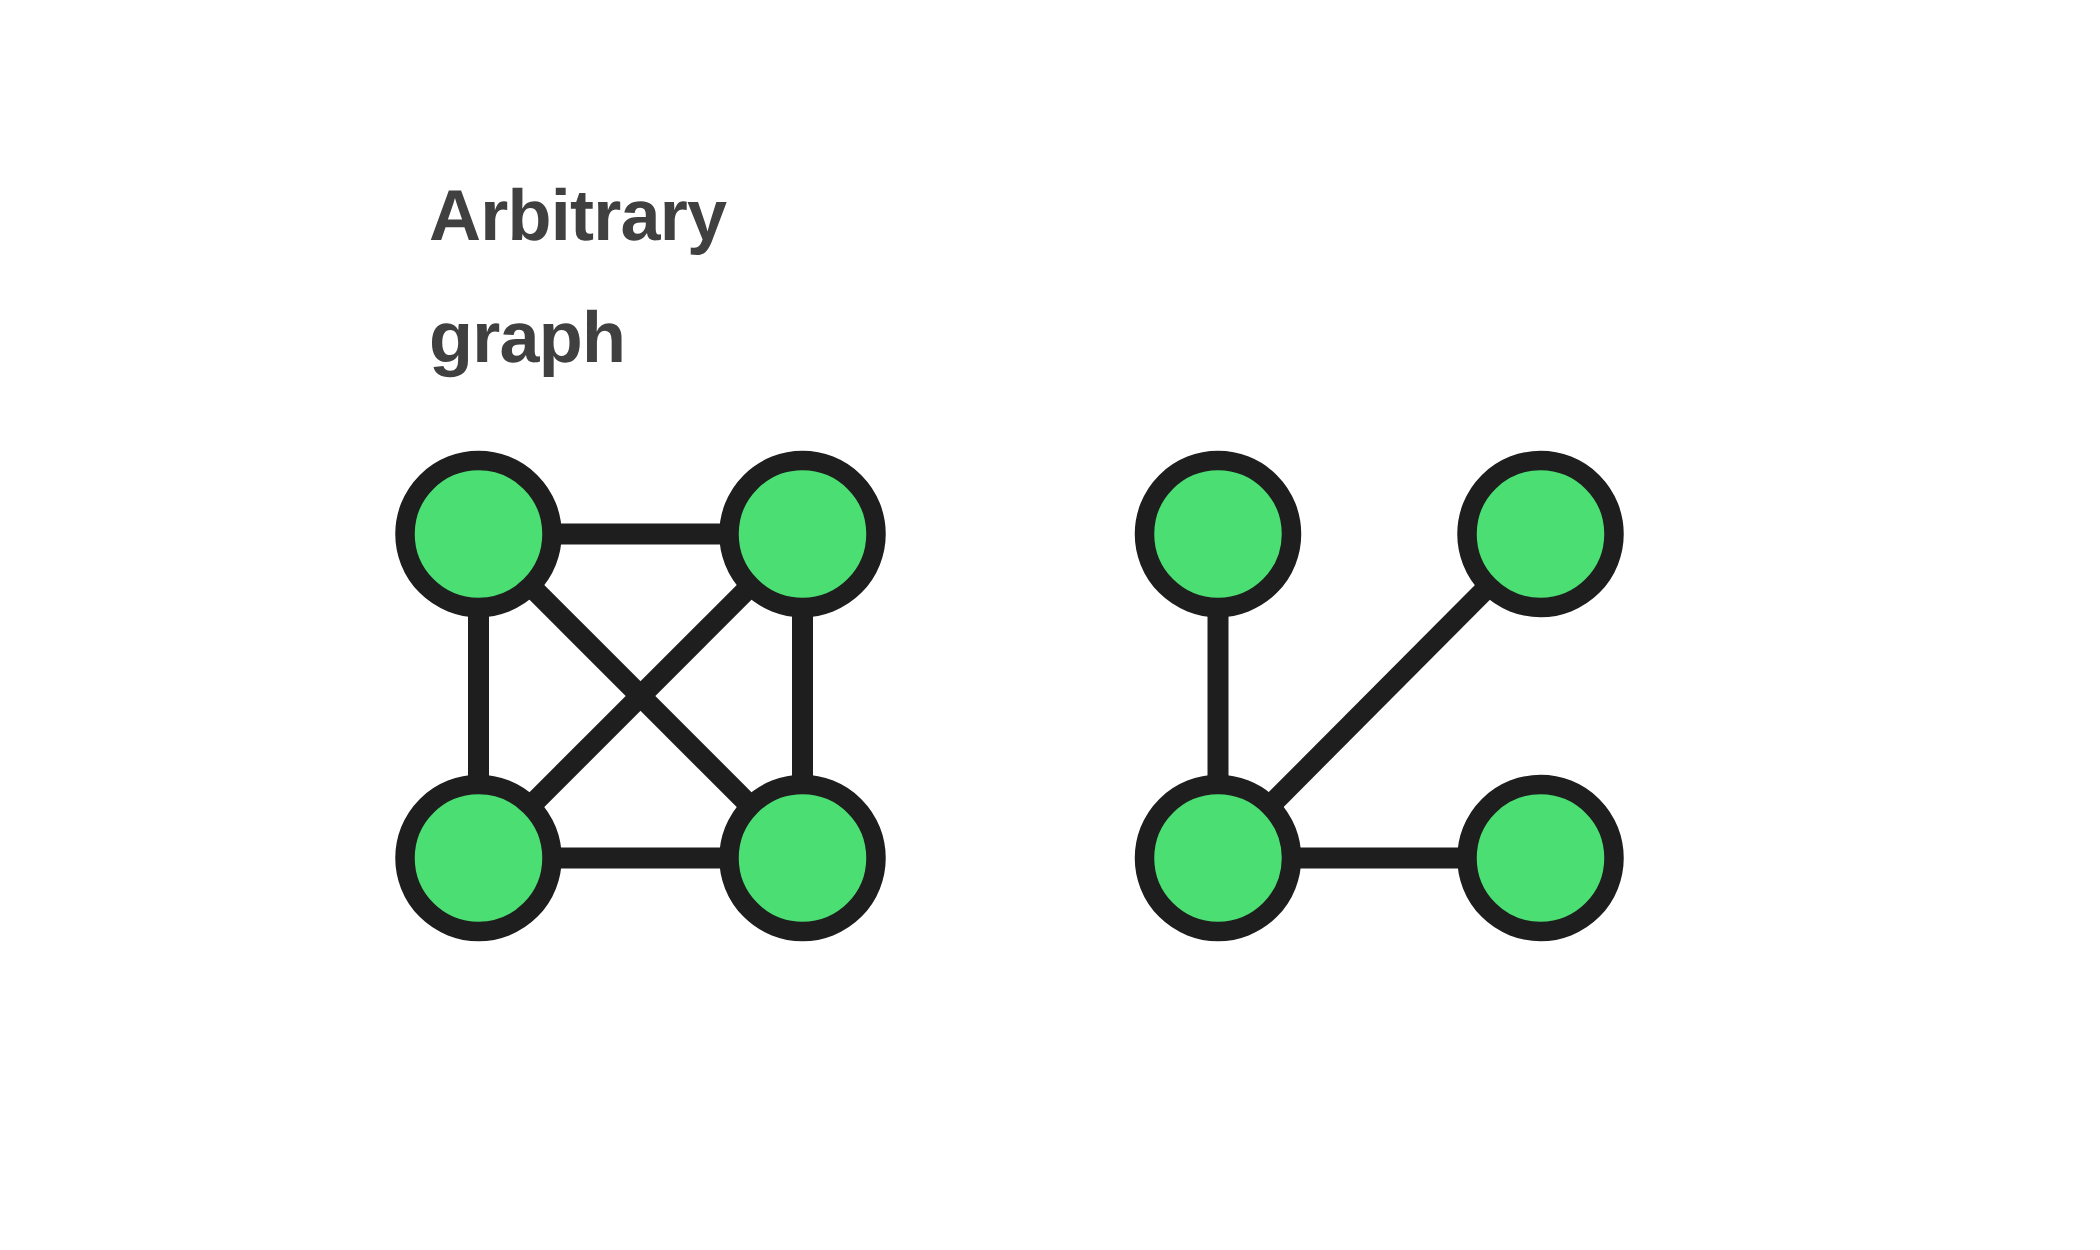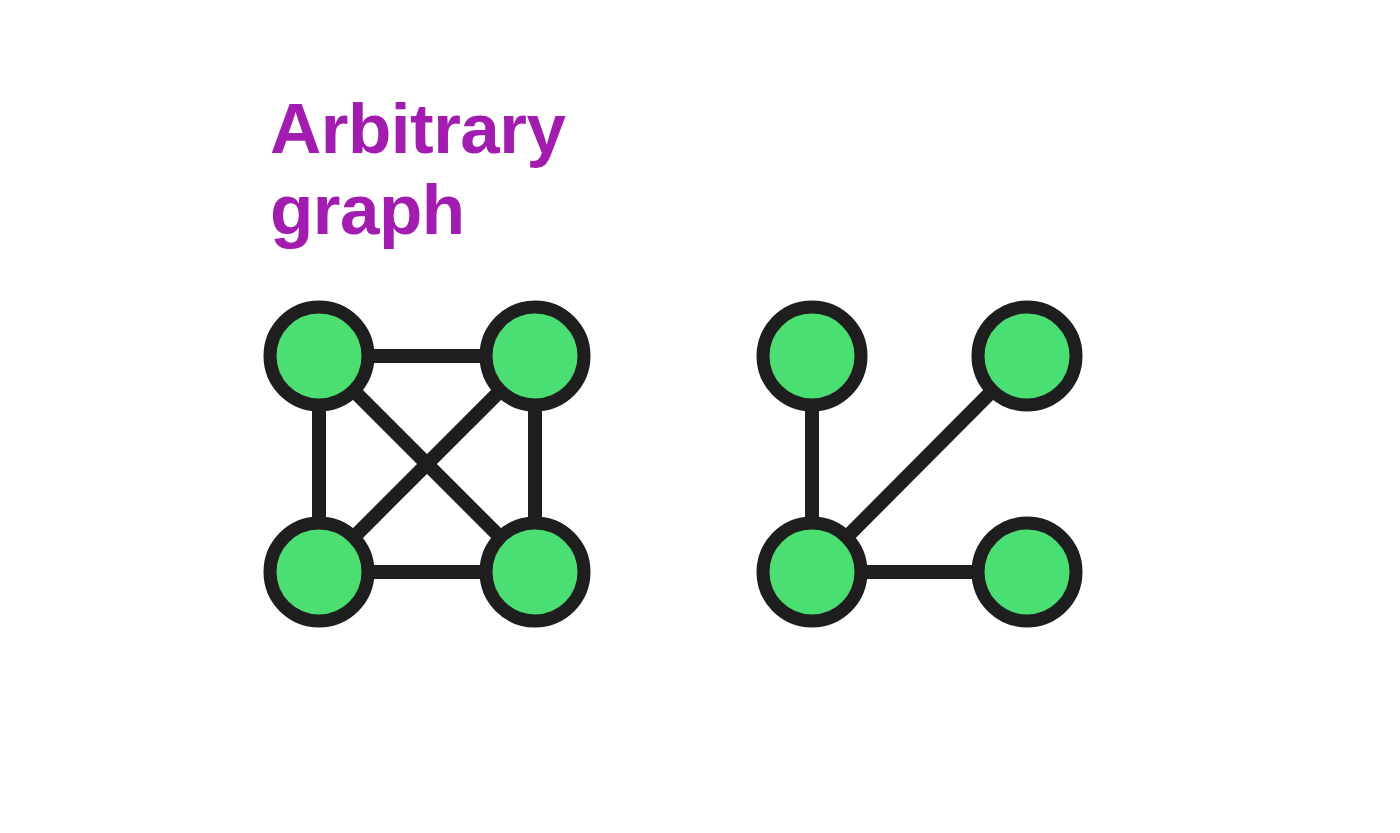--- a/index.html
+++ b/index.html
@@ -25,26 +25,26 @@
     top: 0;
     height: 833px;
   }
   .panel-left  { left: 0px;   width: 700px; }
   .panel-right { left: 700px; width: 700px; }
 
   .panel-title {
     position: absolute;
     font-family: "Liberation Sans", sans-serif;
     font-weight: bold;
-    font-size: 71px;
+    font-size: 48px;
     line-height: 81px;
     letter-spacing: -0.5px;
-    color: #a21caf;
+    color: #404040;
     white-space: pre-line;
-    margin: 0;
+    margin: 16px;
   }
   .panel-left .panel-title  { left: 270px; top: 88px; }
 
   .graph-svg {
     position: absolute;
     left: 0;
     top: 0;
     width: 1400px;
     height: 833px;
     pointer-events: none;

